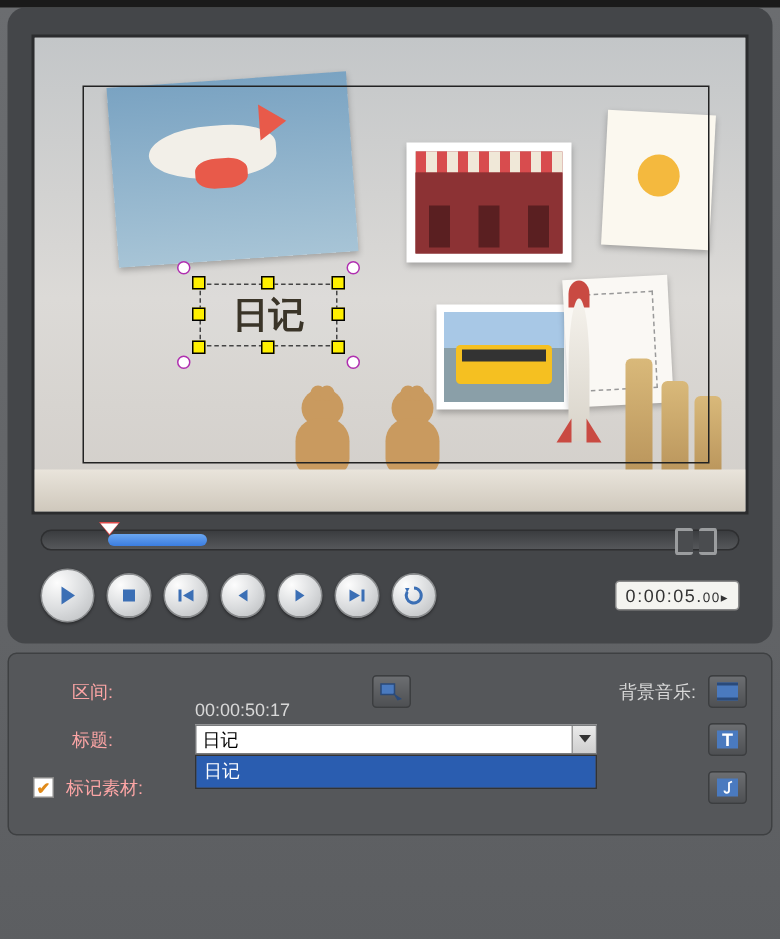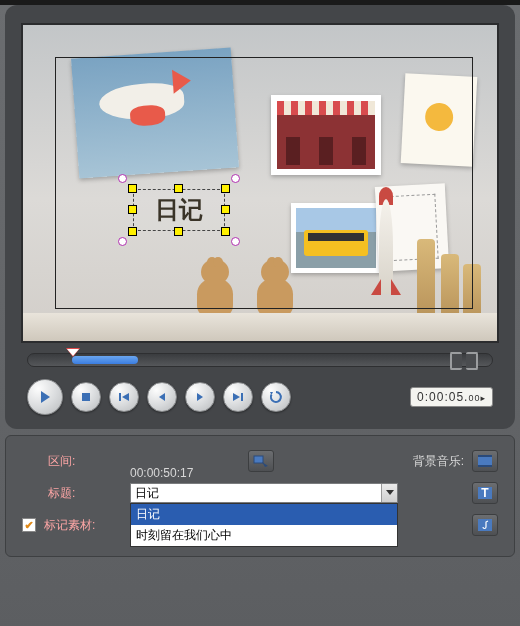--- a/index.html
+++ b/index.html
@@ -249,21 +249,20 @@
       <span class="lbl">标题:</span>
       <div class="combo">
         <input class="combo-field" value="日记" style="">
         <div class="combo-btn">
           <svg width="8" height="6" viewBox="0 0 8 6">
               <path d="M0 0 L8 0 L4 5 Z" fill="#333"></path>
             </svg>
         </div>
         <div class="combo-drop">
           <div class="combo-opt sel">日记</div>
-          <div class="combo-opt">时刻留在我们心中</div>
         </div>
       </div>
       <div class="spacer"></div>
       <div class="iconbtn">
         <svg viewBox="0 0 16 14">
             <rect x="1" y="1" width="14" height="12" fill="#4a7abf"></rect>
             <text x="8" y="11" text-anchor="middle" font-size="10" font-weight="bold" fill="#fff" font-family="serif">T</text>
           </svg>
       </div>
     </div>

